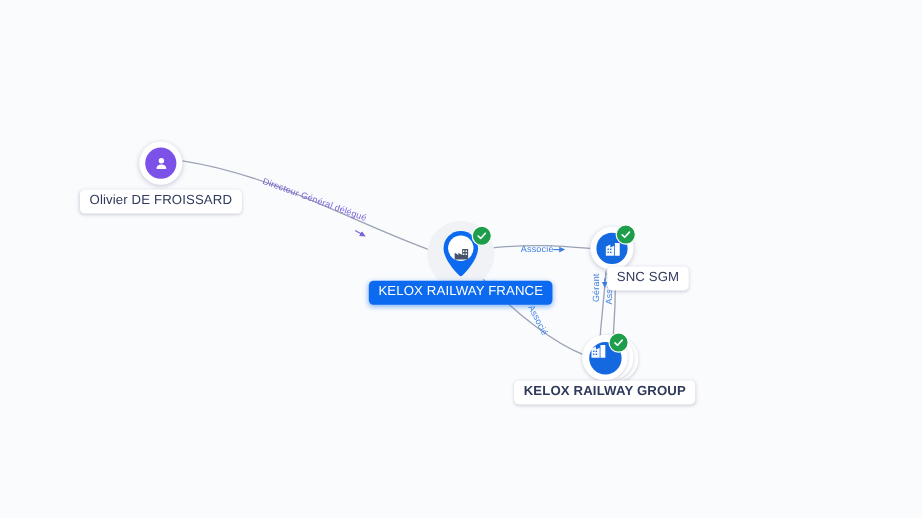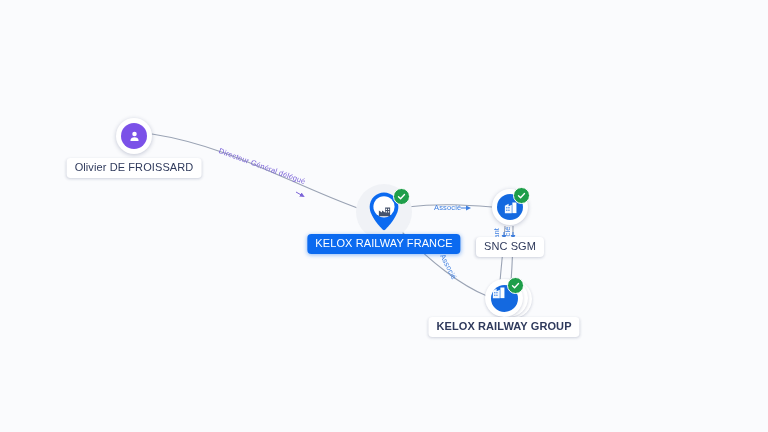--- a/index.html
+++ b/index.html
@@ -245,21 +245,21 @@
           <rect x="5.2" y="15.5" width="1.8" height="1.8" fill="#1469e0"></rect>
           <rect x="8.6" y="15.5" width="1.8" height="1.8" fill="#1469e0"></rect>
         </svg>
       </div>
       <div class="badge-check" style="right:-2px; top:-2px;">
         <svg width="9" height="9" viewBox="0 0 24 24" fill="none" stroke="#ffffff" stroke-width="3.6" stroke-linecap="round" stroke-linejoin="round">
           <path d="M4 12.5 L9.5 18 L20 6.5"></path>
         </svg>
       </div>
     </div>
-    <div class="node-label plain" style="top:30px;">SNC SGM</div>
+    <div class="node-label plain" style="top:15px;margin-left:30px;">SNC SGM</div>
   </div>
 
   <div class="node" style="left:504px; top:298px;">
     <div class="stack">
       <div class="card c3"></div>
       <div class="card c2"></div>
       <div class="card c1">
         <div class="inner blue" style="width:27px;height:27px;border-radius:50%;">
           <svg width="15" height="15" viewBox="0 0 24 24" fill="#ffffff">
             <path d="M3 21V9l6-3v4l5-2.5V21H3z" opacity="0.95"></path>

